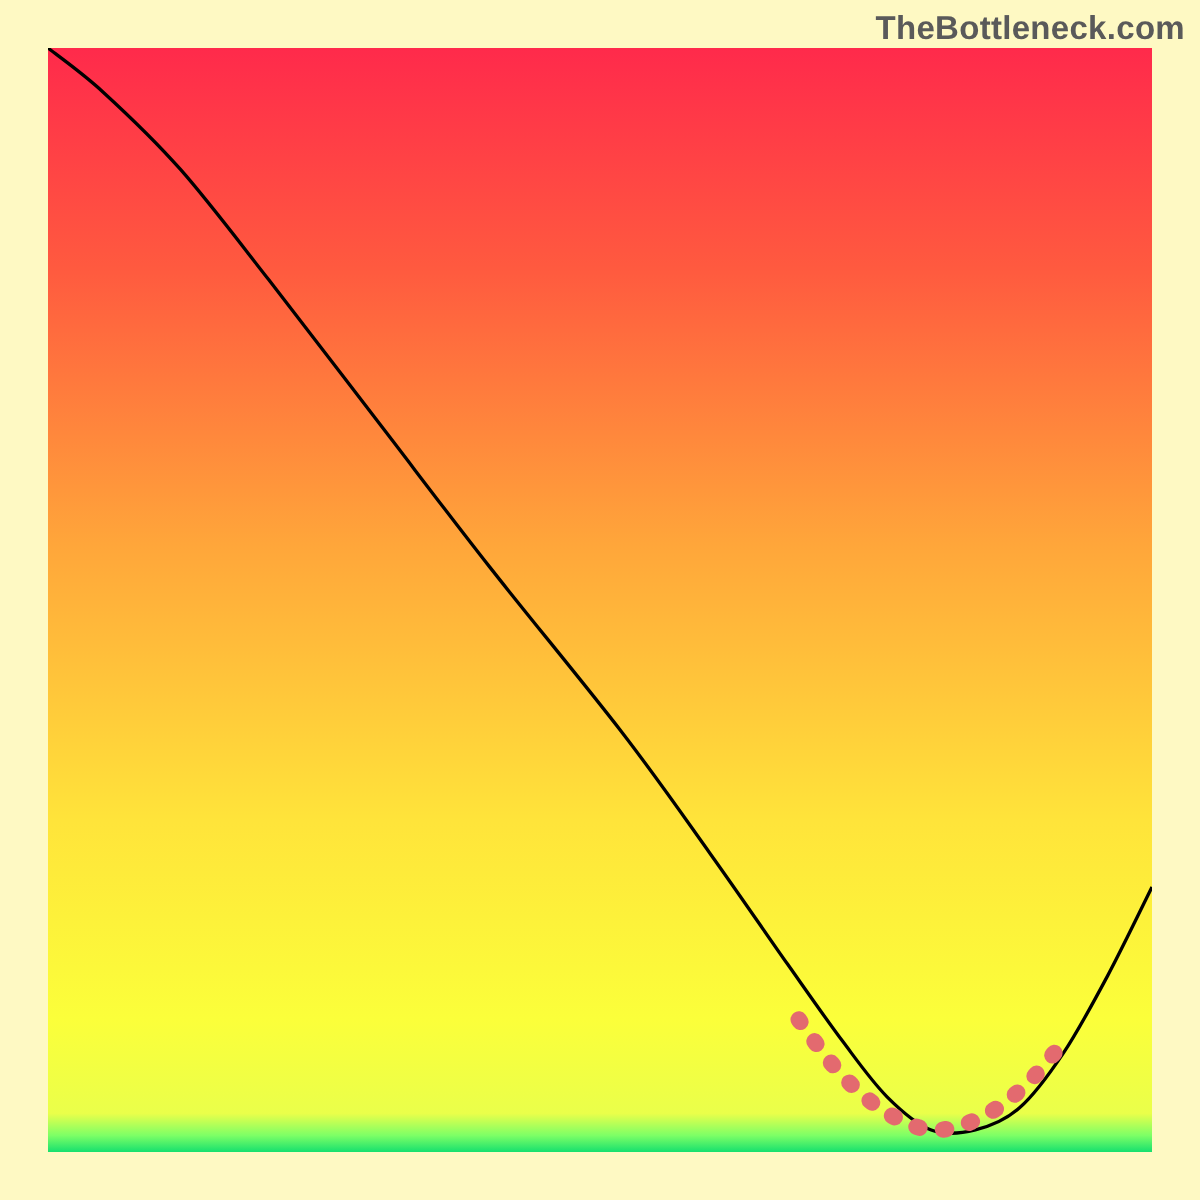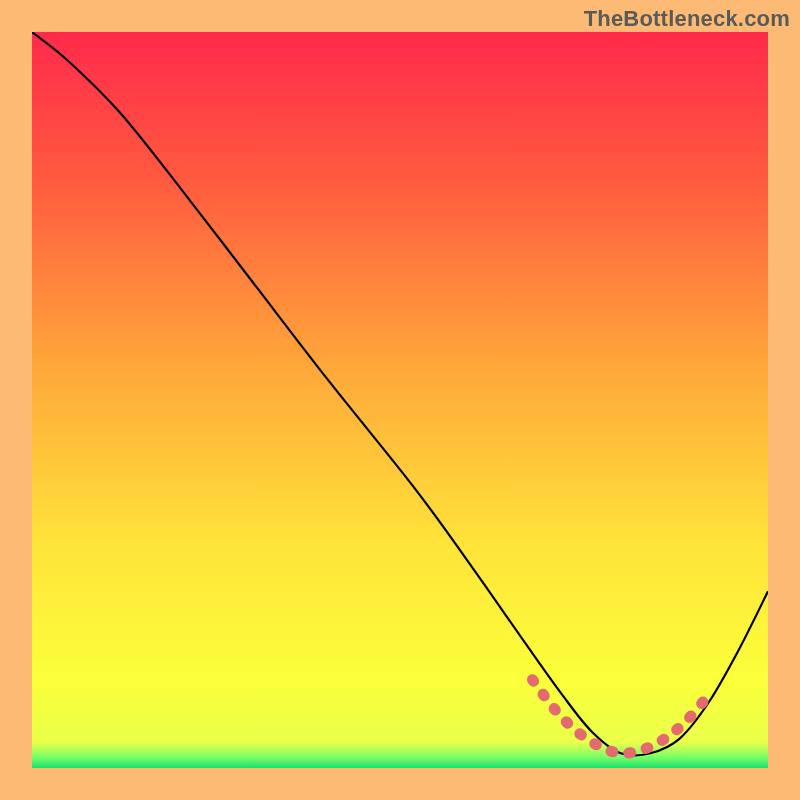--- a/index.html
+++ b/index.html
@@ -8,21 +8,21 @@
     width: 800px;
     height: 800px;
     background: #000;
     overflow: hidden;
     font-family: Arial, Helvetica, sans-serif;
   }
   .stage {
     position: relative;
     width: 800px;
     height: 800px;
-    background: #fdba74;
+    background: #fef9c3;
   }
   .attribution {
     position: absolute;
     top: 6px;
     right: 10px;
     color: #5a5a5a;
     font-size: 22px;
     font-weight: 600;
     letter-spacing: 0.2px;
     user-select: none;

